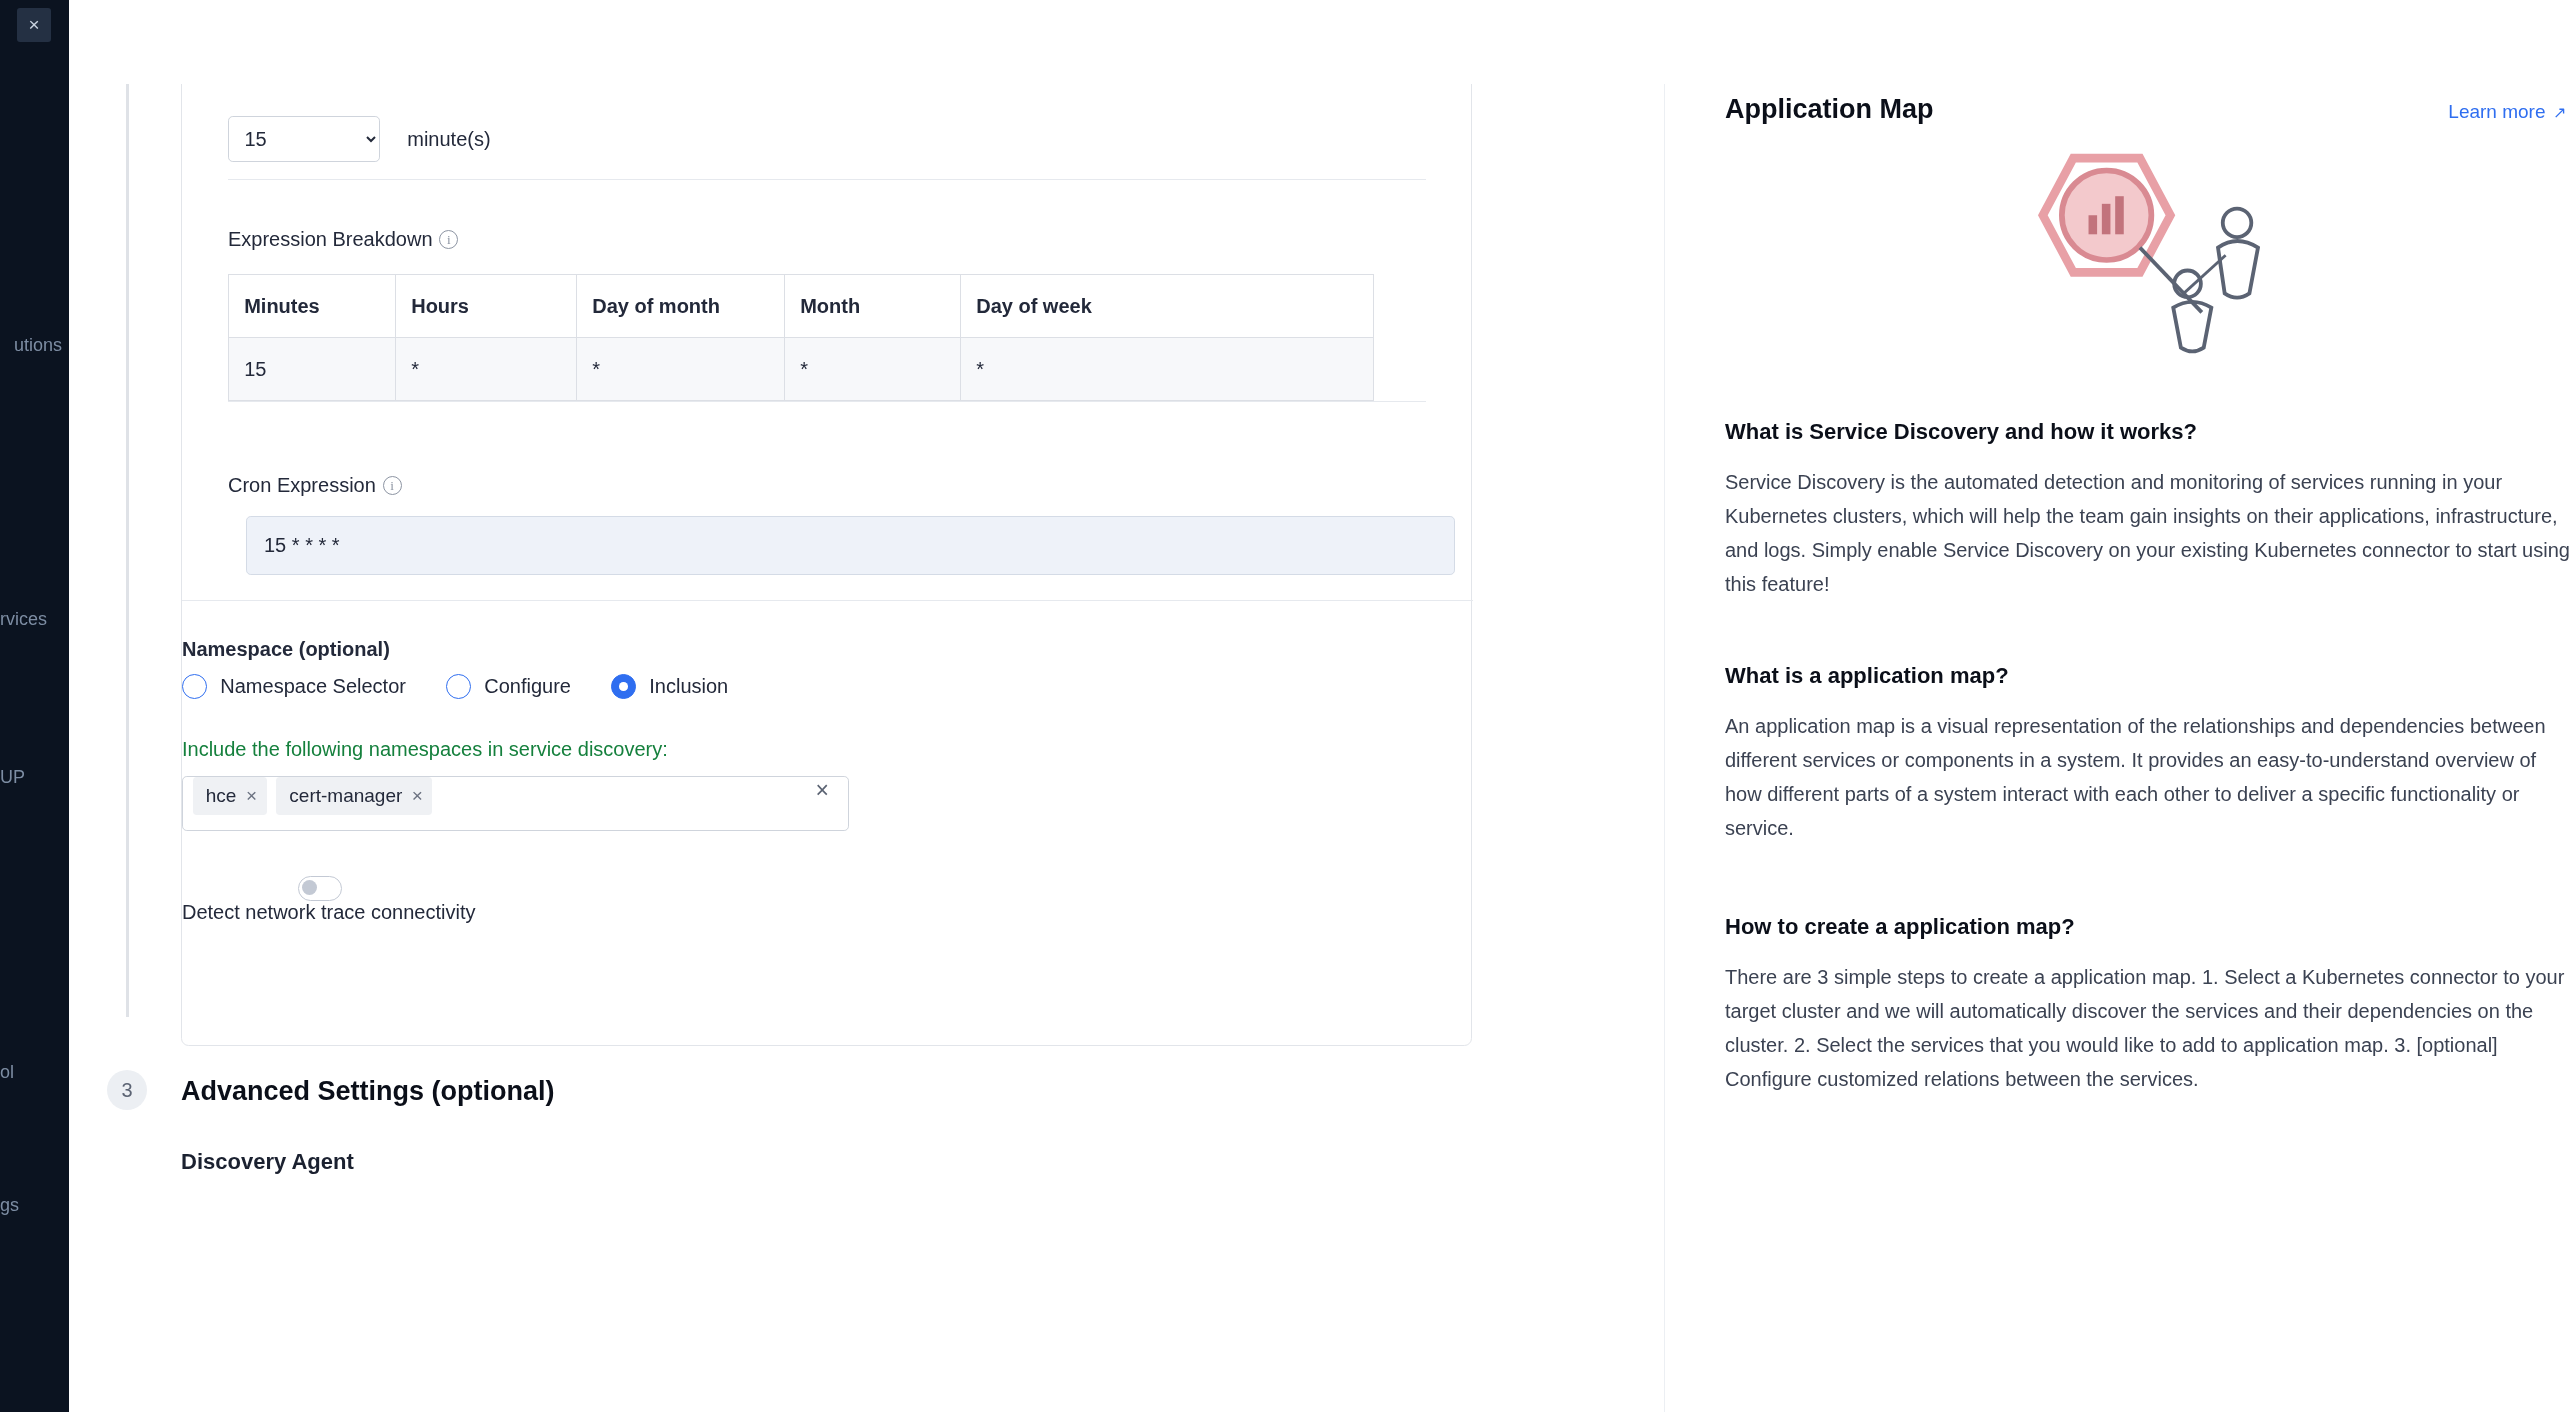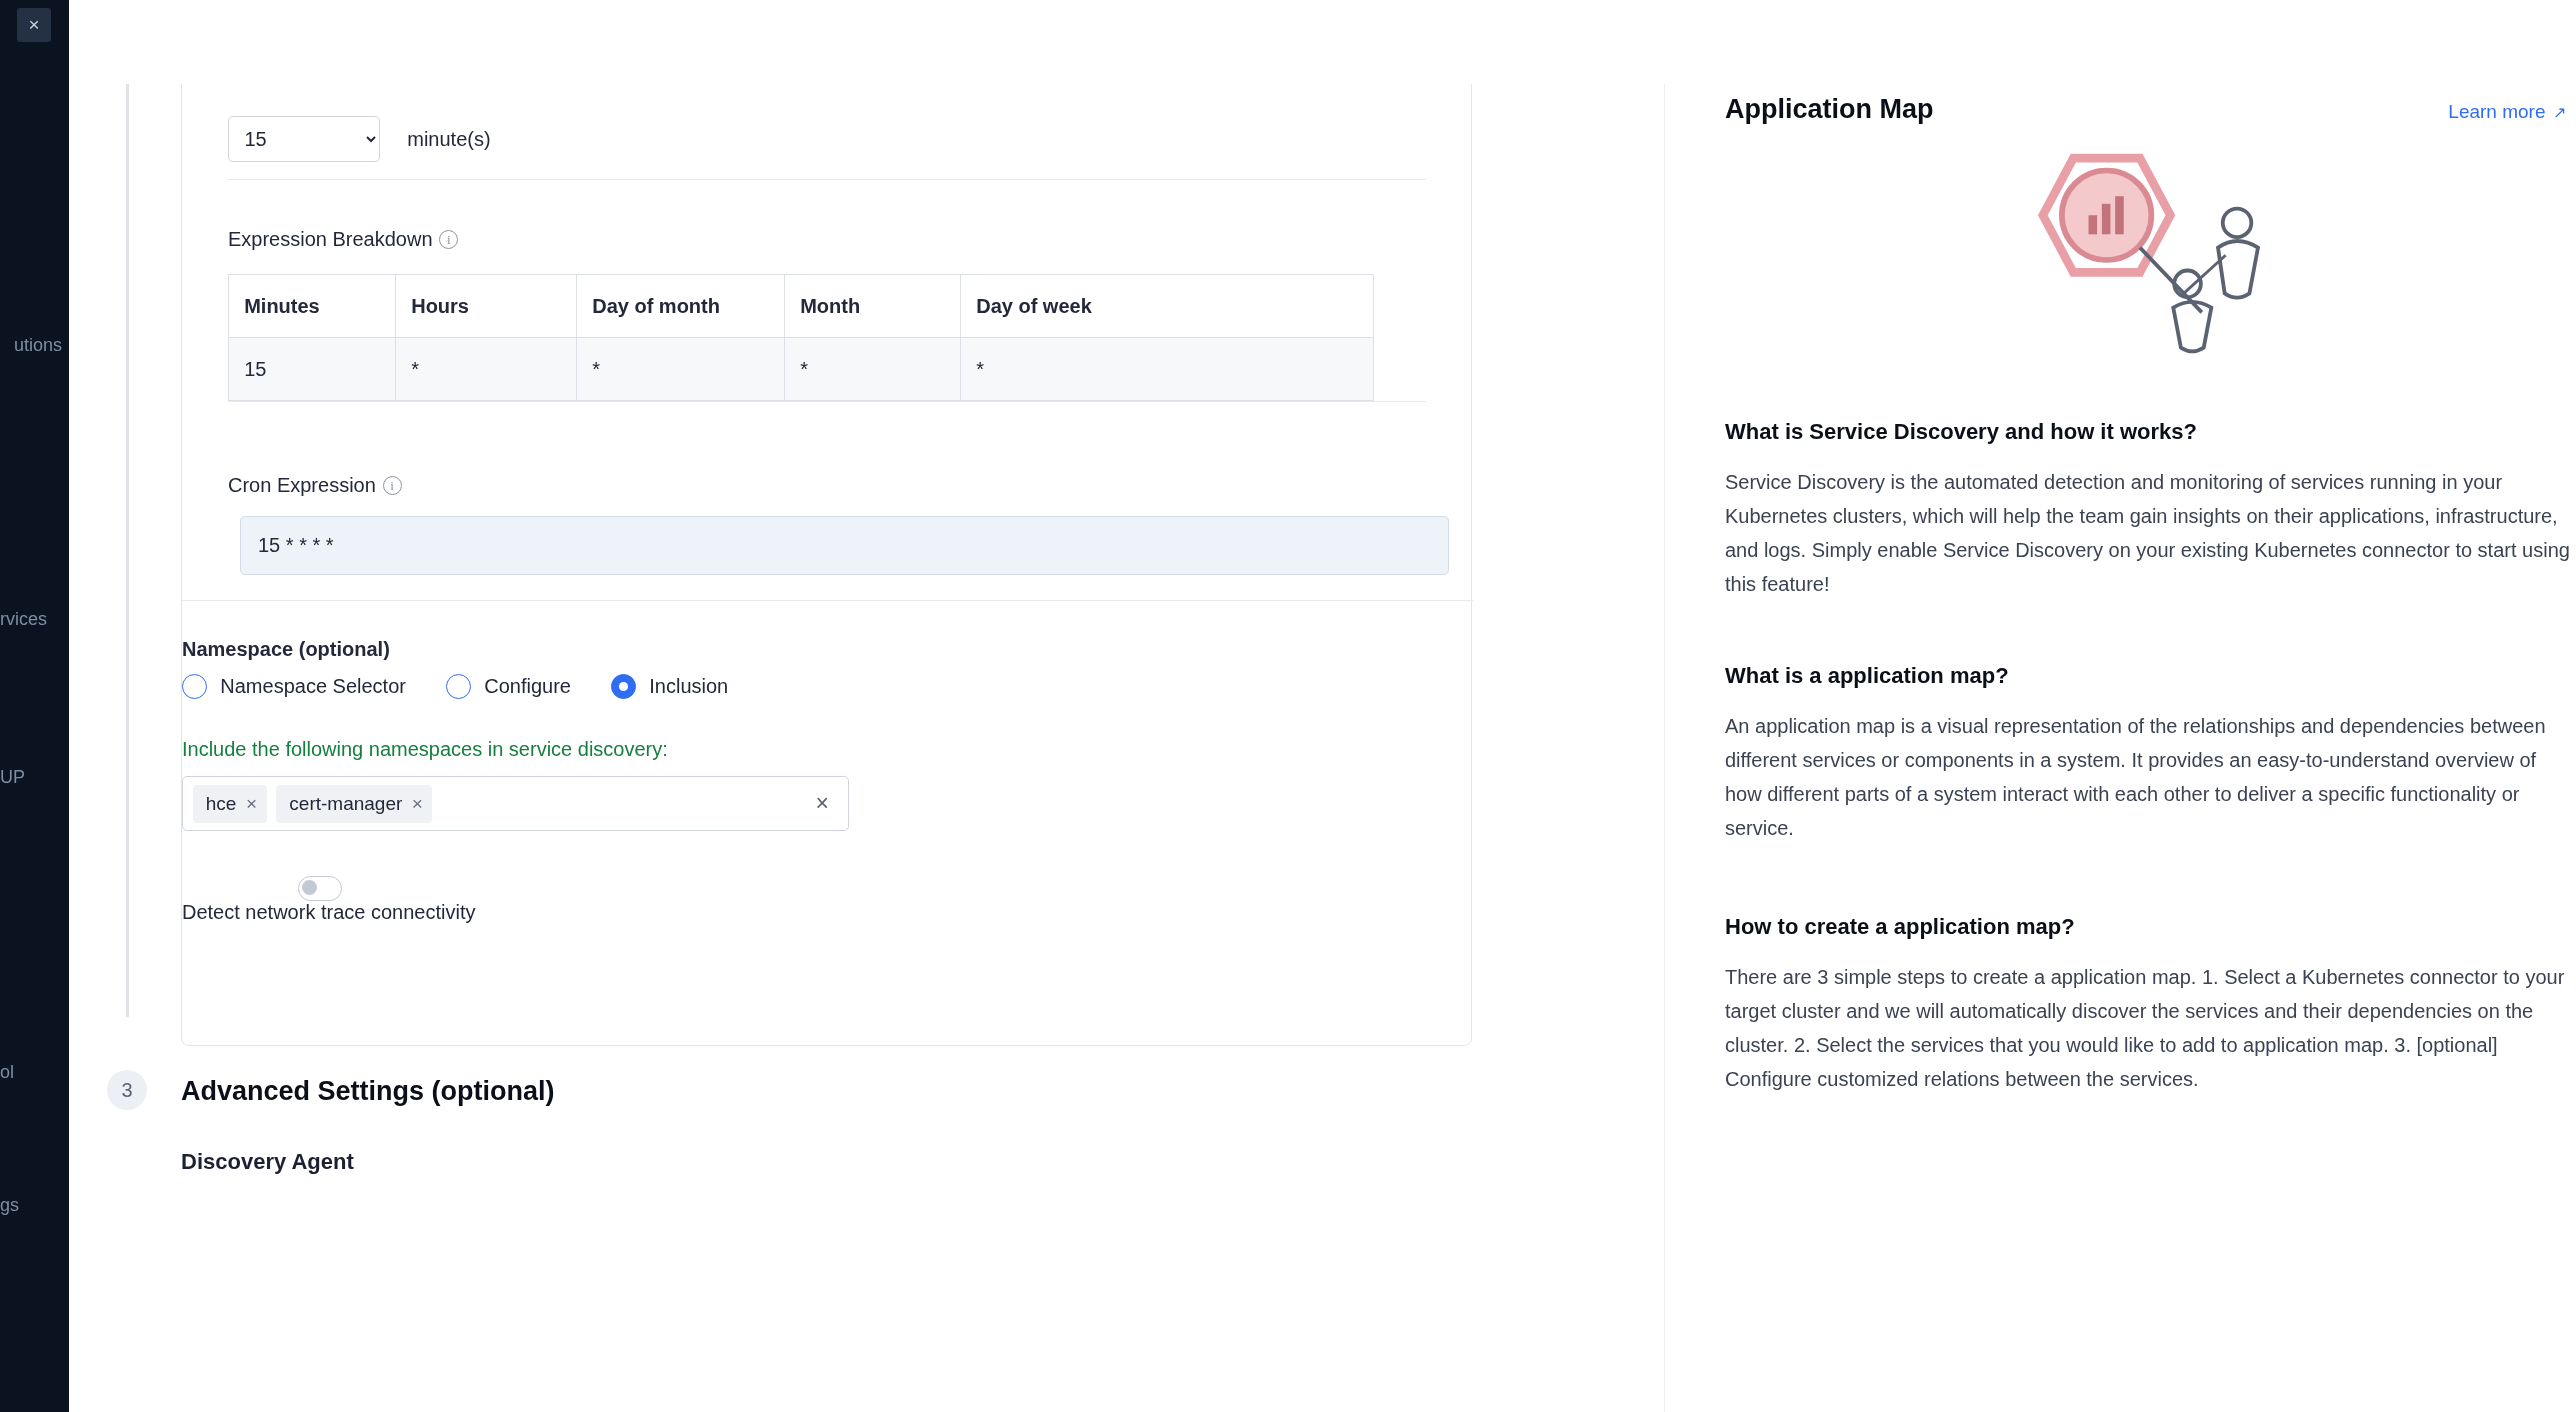--- a/index.html
+++ b/index.html
@@ -198,21 +198,21 @@
     background: #ffffff; border-radius: 50%;
   }
 
   
   .token-box {
     position: absolute;
     width: 667px; height: 55px;
     border: 1px solid #cfd4dc;
     border-radius: 4.8px;
     background: #ffffff;
-    display: flex; align-items: center;
+    display: flex; align-items: flex-start;
     padding: 0 9.5px;
   }
   .token {
     display: flex; align-items: center;
     background: #eff1f4;
     border-radius: 3.8px;
     height: 38px;
     padding: 0 9.5px 0 13.3px;
     margin-right: 9.5px;
     font-size: 19px;
@@ -381,21 +381,21 @@
               <td>*</td>
             </tr>
           </tbody>
         </table>
 
         <div class="divider" style="left:46px; top:430px; width:1198px;"></div>
 
         <div class="lbl" style="position:absolute; left:46px; top:503px;">
           <span>Cron Expression</span><span class="info-icon">i</span>
         </div>
-        <div class="cron-input" style="left:58px; top:545px;">15 * * * *</div>
+        <div class="cron-input" style="left:64px; top:545px;">15 * * * *</div>
 
         <div class="divider" style="left:0px; top:629px; width:1291px;"></div>
 
         <div class="lbl lbl-strong" style="position:absolute; left:0px; top:667px;">Namespace (optional)</div>
 
         <div class="radio-group" style="left:0px; top:703px;">
           <div class="radio-item">
             <span class="radio blue"></span>
             <span class="lbl">Namespace Selector</span>
           </div>

